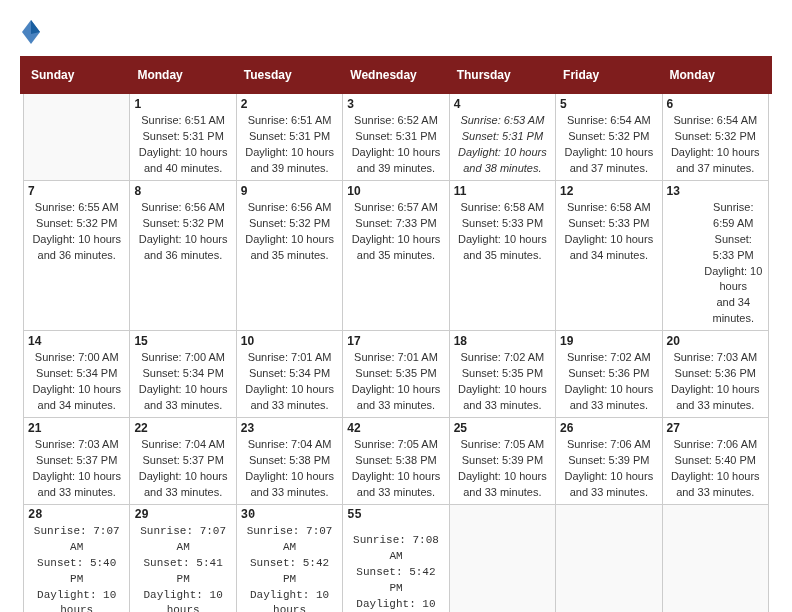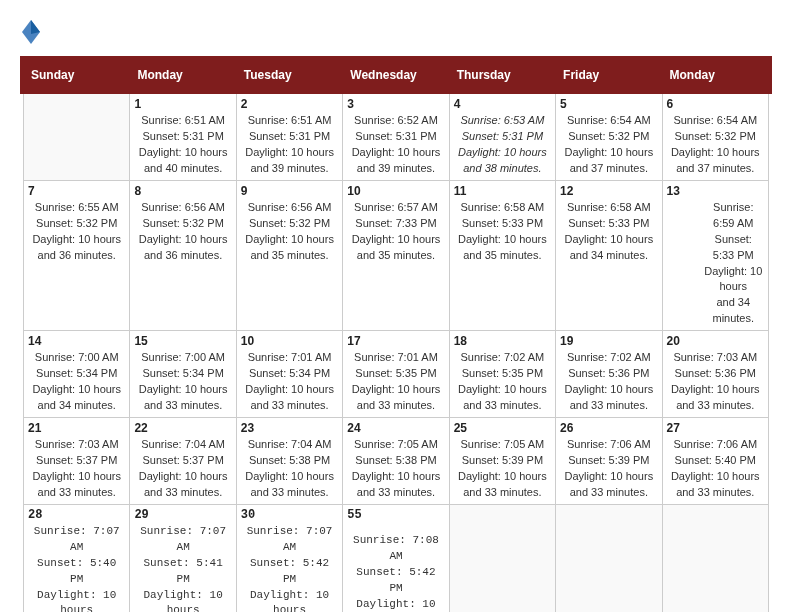--- a/index.html
+++ b/index.html
@@ -307,21 +307,21 @@
 and 33 minutes.</div>
           </td>
           <td>
             <span class="day-num">23</span>
             <div class="day-info" style="white-space: pre-line;">Sunrise: 7:04 AM
 Sunset: 5:38 PM
 Daylight: 10 hours
 and 33 minutes.</div>
           </td>
           <td>
-            <span class="day-num">24</span>
+            <span class="day-num">42</span>
             <div class="day-info" style="white-space: pre-line;">Sunrise: 7:05 AM
 Sunset: 5:38 PM
 Daylight: 10 hours
 and 33 minutes.</div>
           </td>
           <td>
             <span class="day-num">25</span>
             <div class="day-info" style="white-space: pre-line;">Sunrise: 7:05 AM
 Sunset: 5:39 PM
 Daylight: 10 hours

